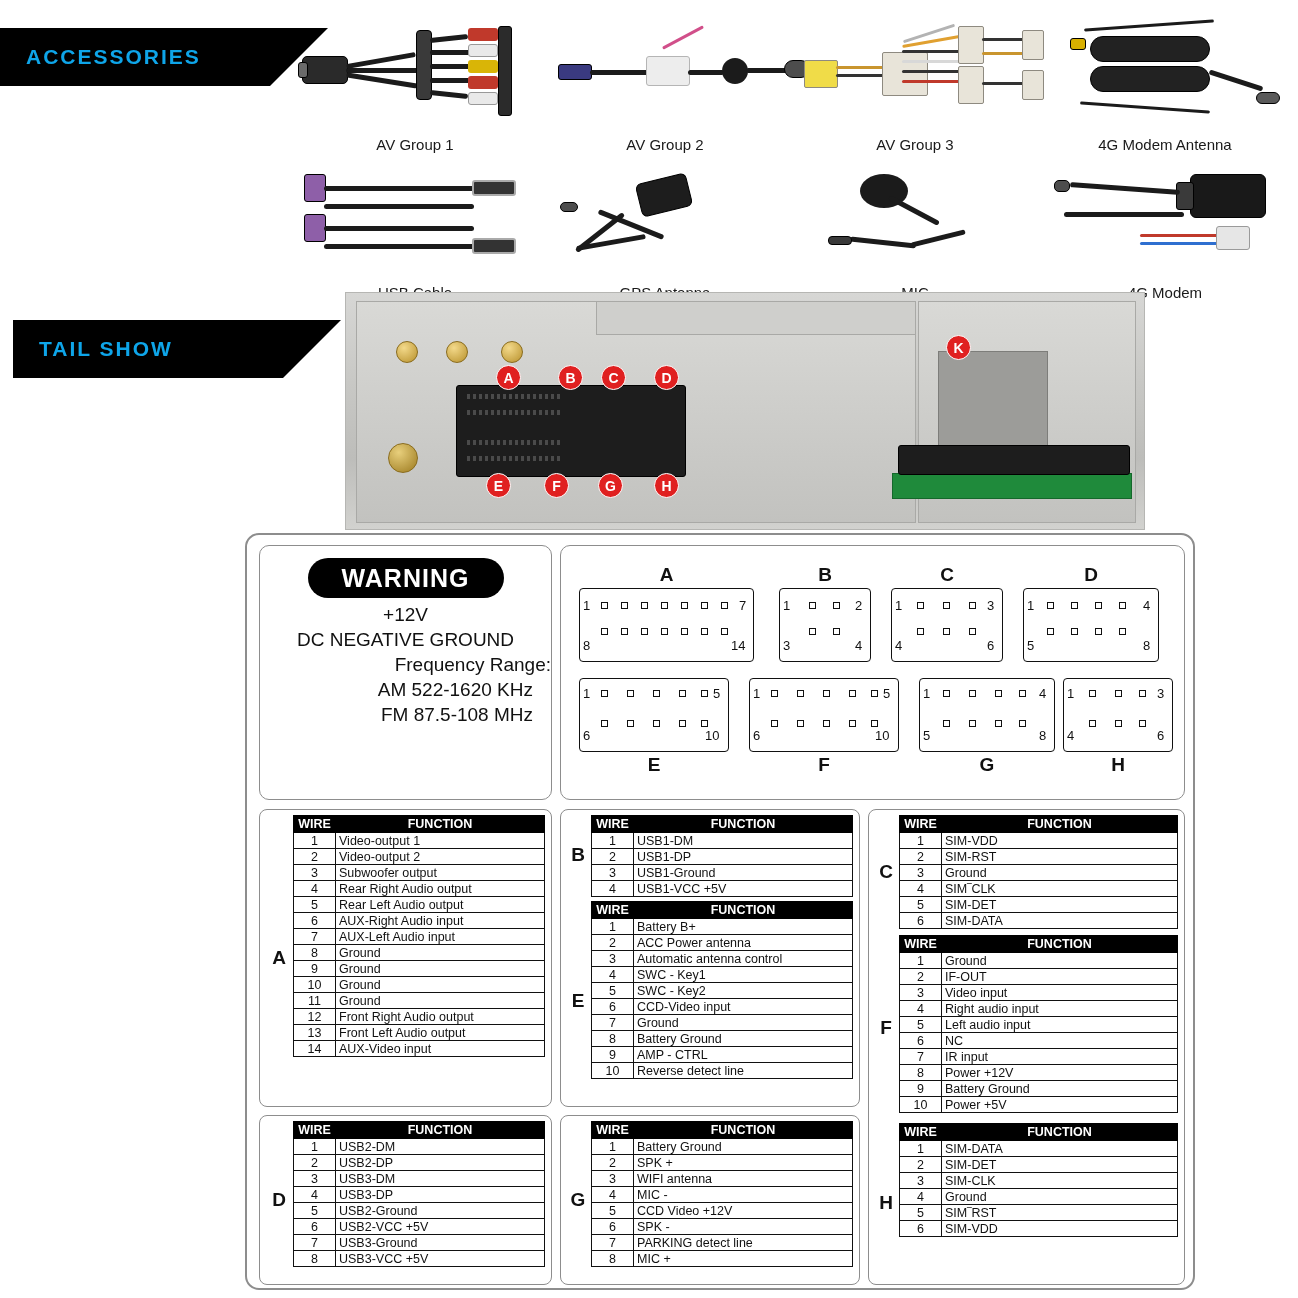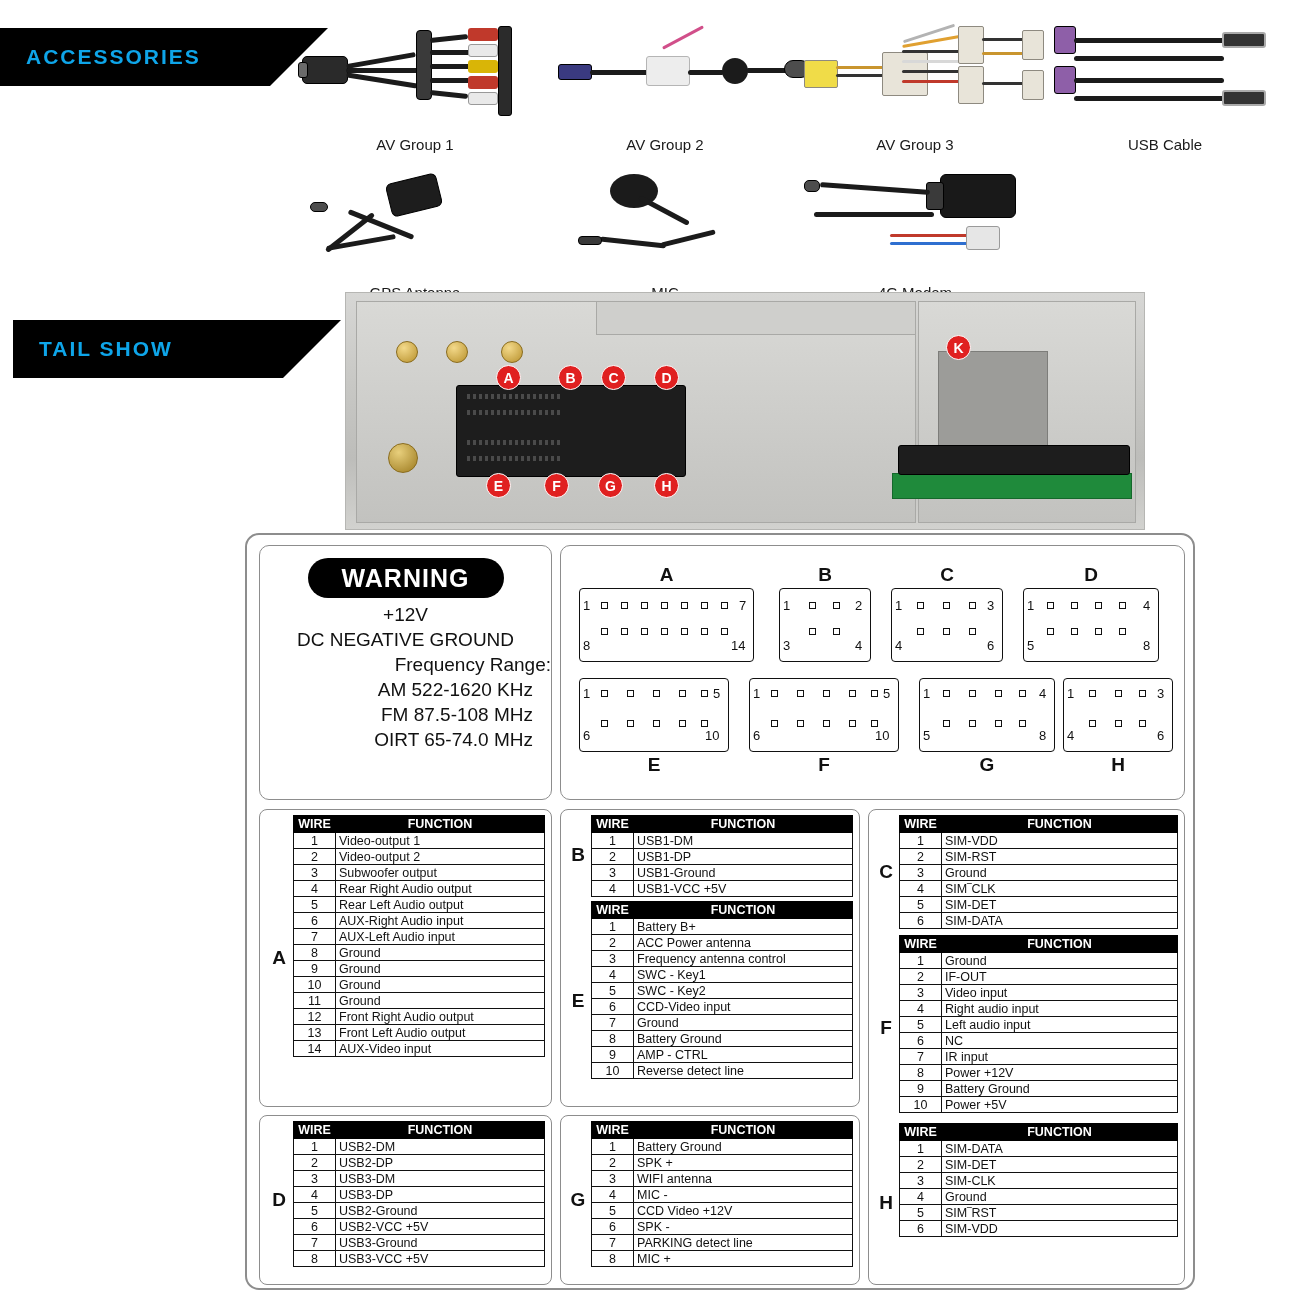--- a/index.html
+++ b/index.html
@@ -228,20 +228,32 @@
       <div class="box-conn" style="left:168px; top:58px; width:26px; height:38px;"></div>
       <div class="wire thin" style="left:192px; top:30px; width:44px; background:#333;"></div>
       <div class="wire thin" style="left:192px; top:44px; width:44px; background:#c9952f;"></div>
       <div class="wire thin" style="left:192px; top:74px; width:44px; background:#333;"></div>
       <div class="box-conn" style="left:232px; top:22px; width:22px; height:30px;"></div>
       <div class="box-conn" style="left:232px; top:62px; width:22px; height:30px;"></div>
     </div>
     <div class="acc-label">AV Group 3</div>
   </div>
 
+  <div class="acc-cell">
+    <div class="acc-art">
+      <div class="plug" style="left:50px; top:28px; width:120px; height:26px; border-radius:13px; background:#222;"></div>
+      <div class="plug" style="left:50px; top:58px; width:120px; height:26px; border-radius:13px; background:#222;"></div>
+      <div class="wire thin" style="left:44px; top:16px; width:130px; transform:rotate(-4deg);"></div>
+      <div class="wire thin" style="left:40px; top:98px; width:130px; transform:rotate(4deg);"></div>
+      <div class="plug" style="left:30px; top:30px; width:16px; height:12px; background:#d9b000;"></div>
+      <div class="wire med" style="left:168px; top:70px; width:56px; transform:rotate(18deg);"></div>
+      <div class="plug" style="left:216px; top:84px; width:24px; height:12px; background:#5a5a5a; border-radius:6px;"></div>
+    </div>
+    <div class="acc-label">4G Modem Antenna</div>
+  </div>
 
   <div class="acc-cell">
     <div class="acc-art">
       <div class="plug" style="left:14px; top:18px; width:22px; height:28px; background:#8e5fa8;"></div>
       <div class="plug" style="left:14px; top:58px; width:22px; height:28px; background:#8e5fa8;"></div>
       <div class="wire med" style="left:34px; top:30px; width:150px;"></div>
       <div class="wire med" style="left:34px; top:48px; width:150px;"></div>
       <div class="wire med" style="left:34px; top:70px; width:150px;"></div>
       <div class="wire med" style="left:34px; top:88px; width:150px;"></div>
       <div class="plug" style="left:182px; top:24px; width:44px; height:16px; background:#333; border:2px solid #aaa;"></div>
@@ -389,21 +401,20 @@
 
 <div id="lower">
 
   <div class="panel-box" id="warning-box">
     <div class="warn-pill">WARNING</div>
     <div class="warn-line">+12V</div>
     <div class="warn-line">DC NEGATIVE GROUND</div>
     <div class="warn-line" style="text-align:right; padding-left:14px;">Frequency Range:</div>
     <div class="warn-line right">AM 522-1620 KHz</div>
     <div class="warn-line right">FM 87.5-108 MHz</div>
-    <div class="warn-line right">OIRT 65-74.0 MHz</div>
   </div>
 
   <div class="panel-box" id="pinout-box">
 
     <div class="conn-shape" style="left:18px; top:18px; width:175px; height:105px;">
       <div class="conn-title" style="left:0; top:0; width:175px;">A</div>
       <div class="conn-body" style="left:0; top:24px; width:175px; height:74px; border-radius:4px;"></div>
       <div class="cnum" style="left:4px; top:34px;">1</div>
       <div class="cnum" style="left:160px; top:34px;">7</div>
       <div class="cnum" style="left:4px; top:74px;">8</div>
@@ -701,21 +712,21 @@
           <tr>
             <td class="num">1</td>
             <td class="fn">Battery B+</td>
           </tr>
           <tr>
             <td class="num">2</td>
             <td class="fn">ACC Power antenna</td>
           </tr>
           <tr>
             <td class="num">3</td>
-            <td class="fn">Frequency antenna control</td>
+            <td class="fn">Automatic antenna control</td>
           </tr>
           <tr>
             <td class="num">4</td>
             <td class="fn">SWC - Key1</td>
           </tr>
           <tr>
             <td class="num">5</td>
             <td class="fn">SWC - Key2</td>
           </tr>
           <tr>

